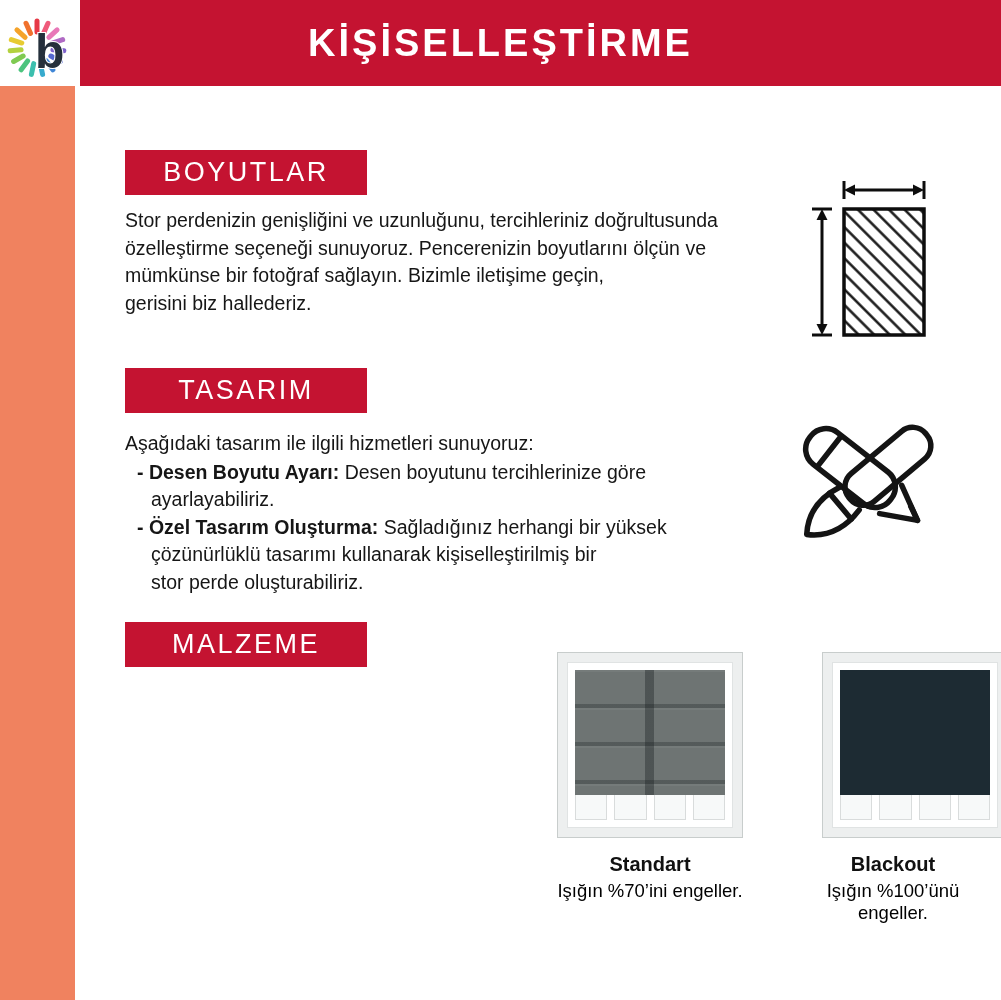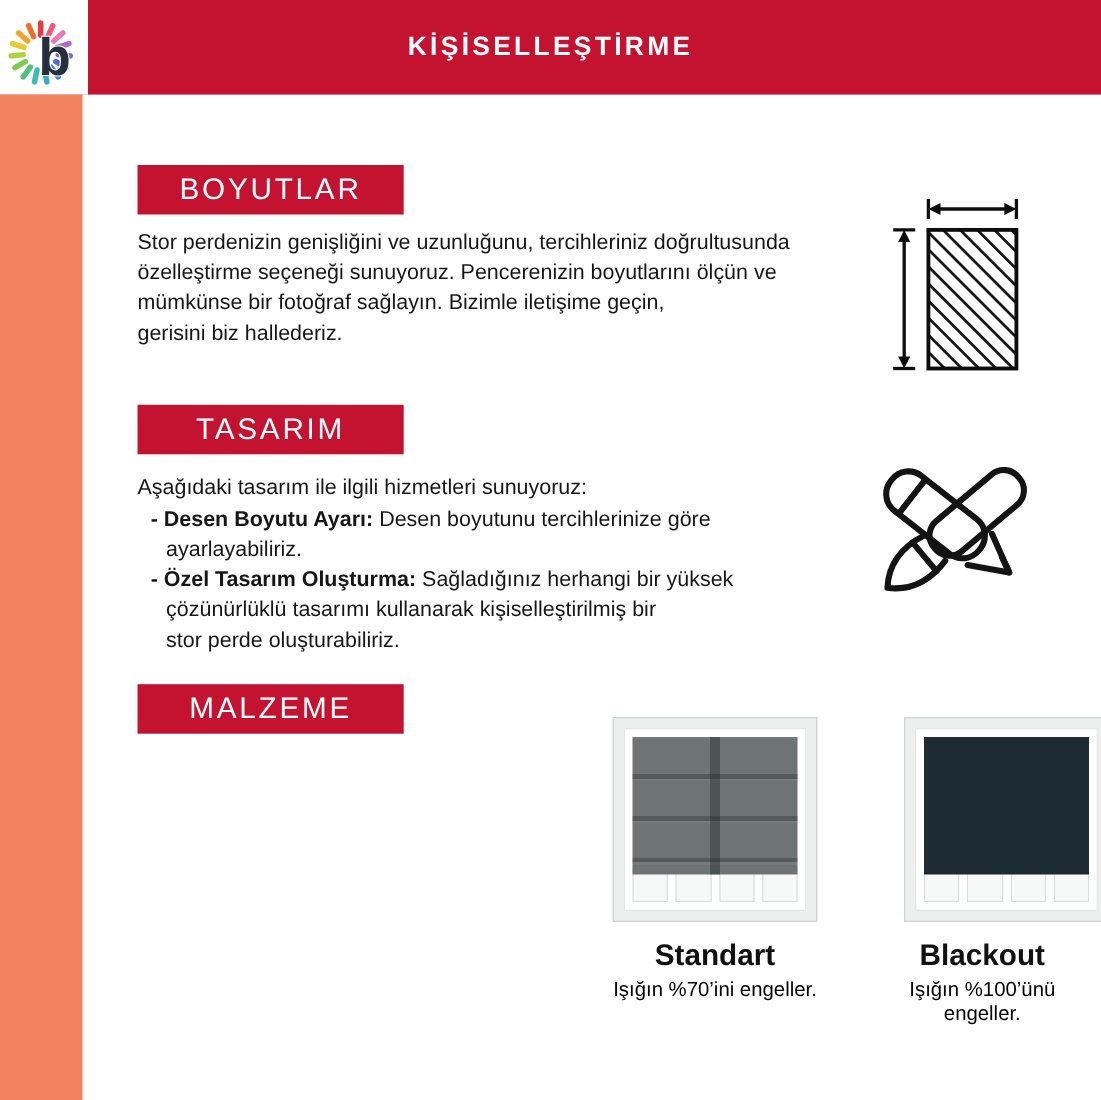--- a/index.html
+++ b/index.html
@@ -7,21 +7,21 @@
     --salmon:#f0825f;
     --ink:#161616;
   }
   *{margin:0;padding:0;box-sizing:border-box;}
   html,body{width:1001px;height:1000px;}
   body{font-family:"Liberation Sans",sans-serif;background:#fff;overflow:hidden;}
   .page{position:relative;width:1001px;height:1000px;background:#fff;}
 
   
   .topbar{position:absolute;left:0;top:0;width:1001px;height:86px;background:var(--red);display:flex;align-items:center;justify-content:center;}
-  .title{color:#fff;font-size:24px;font-weight:700;letter-spacing:3px;}
+  .title{color:#fff;font-size:38px;font-weight:700;letter-spacing:3px;}
   .logo-box{position:absolute;left:0;top:0;width:80px;height:86px;background:#fff;display:flex;align-items:center;justify-content:center;}
   .logo-box svg{width:66px;height:70px;}
 
   
   .left-stripe{position:absolute;left:0;top:86px;width:75px;height:914px;background:var(--salmon);}
 
   
   .section-heading{position:absolute;left:125px;width:242px;height:45px;background:var(--red);color:#fff;display:flex;align-items:center;justify-content:center;font-size:27px;letter-spacing:2.5px;font-weight:400;}
   .h-boyutlar{top:150px;}
   .h-tasarim{top:368px;}
@@ -51,21 +51,21 @@
   .panes{position:absolute;left:7px;right:7px;bottom:7px;height:32px;display:flex;gap:7px;}
   .pane{flex:1;background:#f7f9f9;border:1px solid #d9dcdc;}
   .blind{position:absolute;left:7px;right:7px;top:7px;height:125px;}
   .blind-standart{
     background-color:#6e7473;
     background-image:
       linear-gradient(to right, rgba(0,0,0,0) 47%, rgba(25,31,33,.38) 47%, rgba(25,31,33,.38) 53%, rgba(0,0,0,0) 53%),
       repeating-linear-gradient(to bottom, rgba(255,255,255,.05) 0 2px, rgba(0,0,0,0) 2px 34px, rgba(18,24,26,.28) 34px 38px);
   }
   .blind-blackout{background-color:#1d2b33;}
-  .mat-name{margin-top:15px;font-size:27px;font-weight:700;color:#111;text-align:center;}
+  .mat-name{margin-top:15px;font-size:20px;font-weight:700;color:#111;text-align:center;}
   .mat-desc{margin-top:4px;font-size:18.5px;color:#000000;}
 </style>
 </head>
 <body>
 
 <div class="page">
 
   <header class="topbar">
     <h1 class="title">KİŞİSELLEŞTİRME</h1>
   </header>

